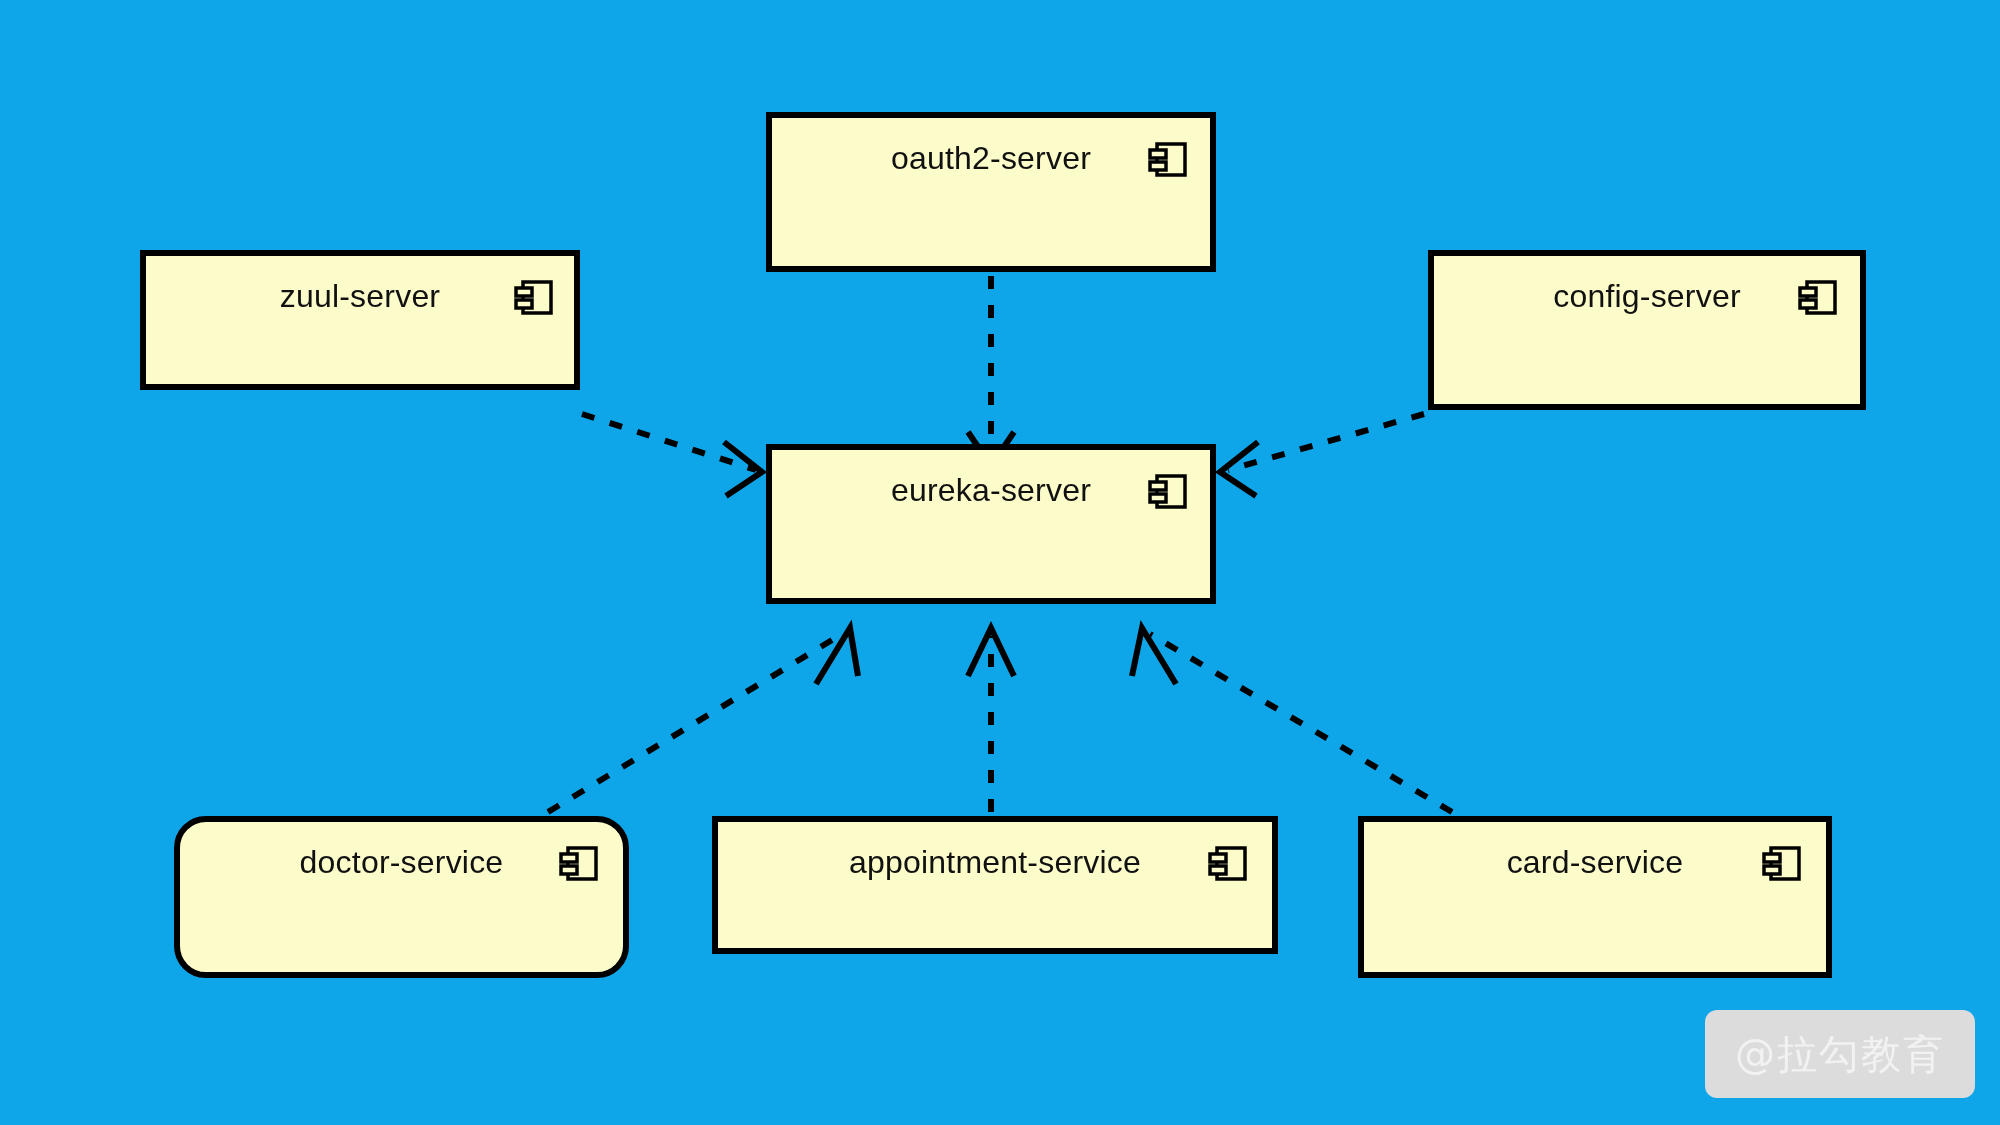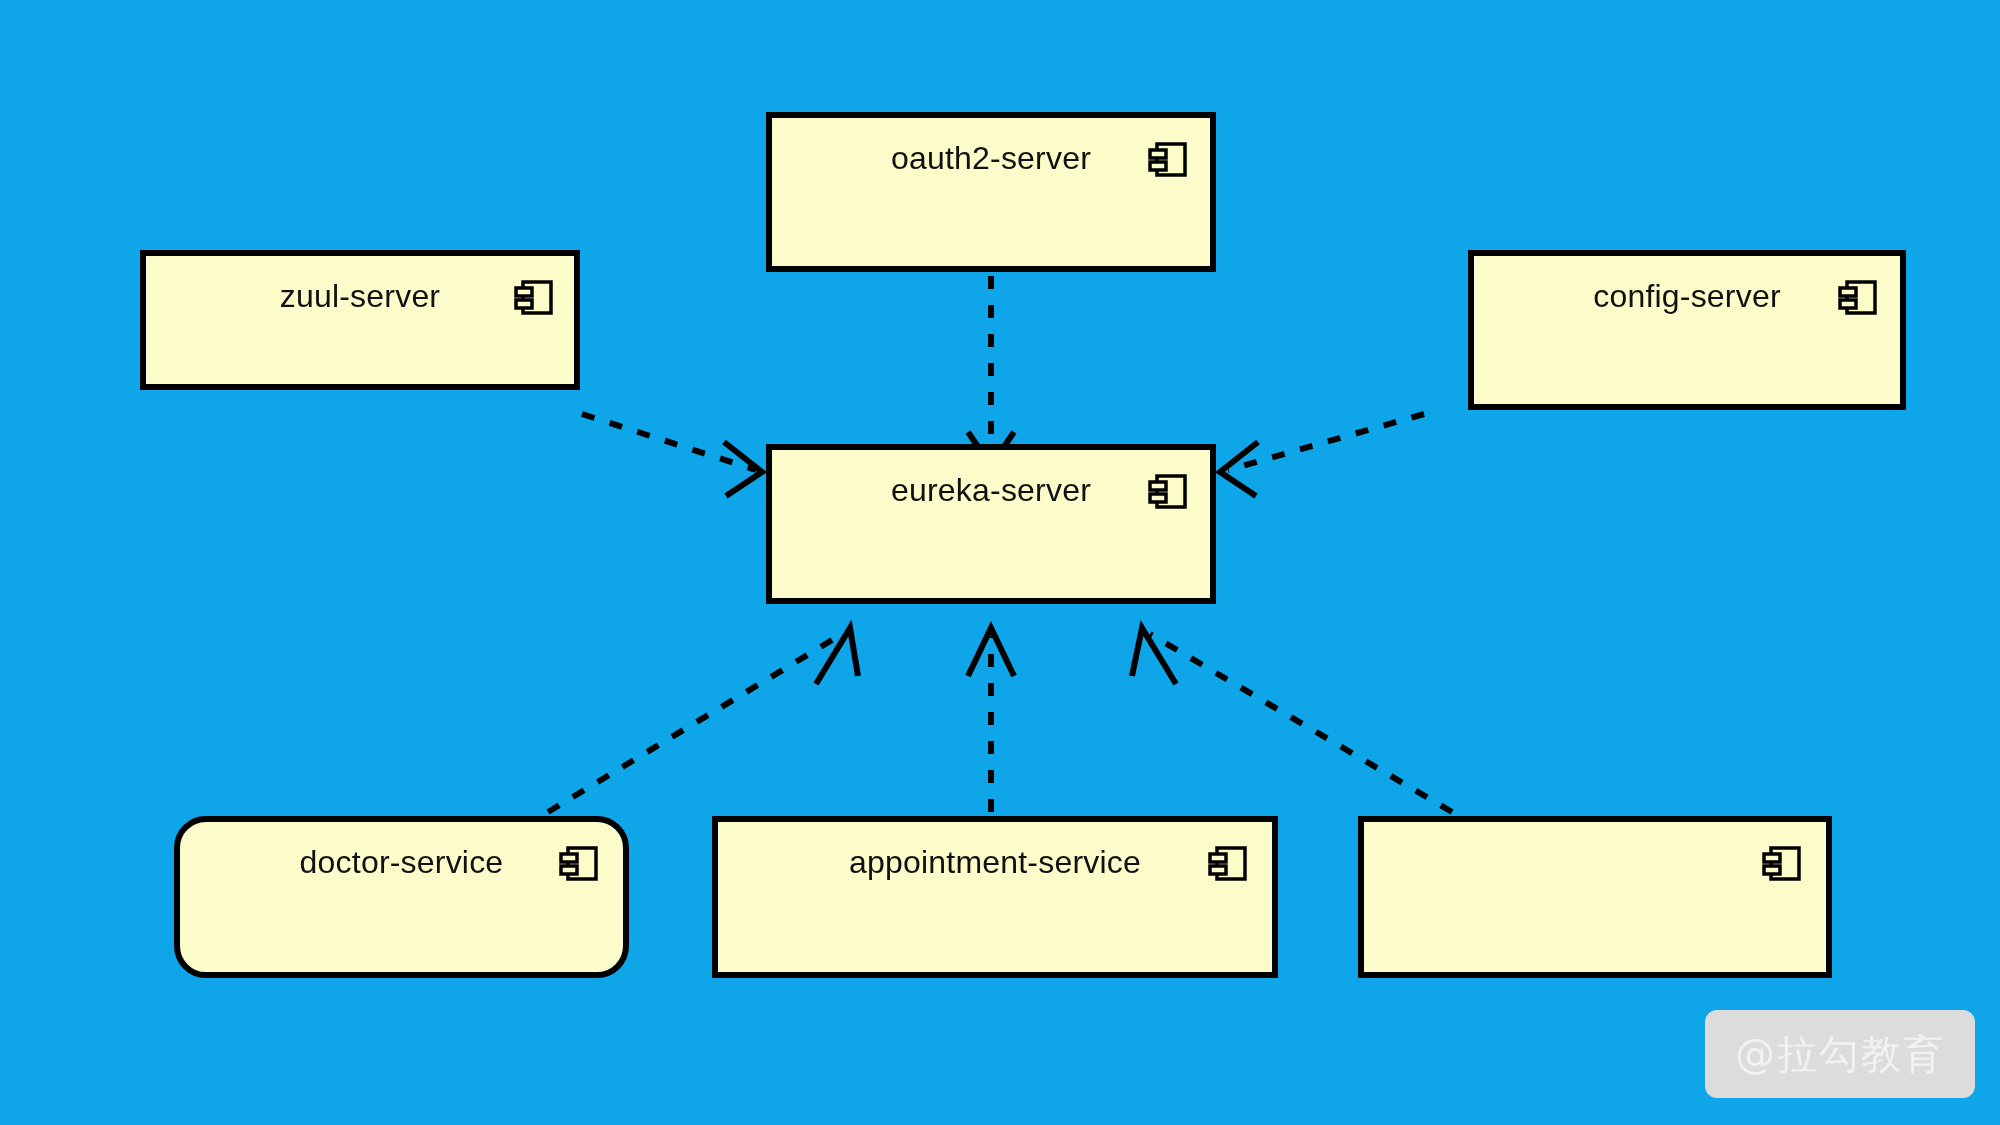--- a/index.html
+++ b/index.html
@@ -120,21 +120,21 @@
     <span class="component-label">zuul-server</span>
     <span class="component-icon" style="right:20px;">
       <svg width="40" height="36" viewBox="0 0 40 36">
         <rect x="9" y="2" width="28" height="31" fill="none" stroke="#000" stroke-width="3.5"></rect>
         <rect x="2" y="8" width="16" height="8" fill="#fcfcca" stroke="#000" stroke-width="3.5"></rect>
         <rect x="2" y="20" width="16" height="8" fill="#fcfcca" stroke="#000" stroke-width="3.5"></rect>
       </svg>
     </span>
   </div>
 
-  <div class="component" style="left:1428px; top:250px; width:438px; height:160px;margin-left:40px;">
+  <div class="component" style="left:1428px; top:250px; width:438px; height:160px;">
     <span class="component-label">config-server</span>
     <span class="component-icon" style="right:22px;">
       <svg width="40" height="36" viewBox="0 0 40 36">
         <rect x="9" y="2" width="28" height="31" fill="none" stroke="#000" stroke-width="3.5"></rect>
         <rect x="2" y="8" width="16" height="8" fill="#fcfcca" stroke="#000" stroke-width="3.5"></rect>
         <rect x="2" y="20" width="16" height="8" fill="#fcfcca" stroke="#000" stroke-width="3.5"></rect>
       </svg>
     </span>
   </div>
 
@@ -153,32 +153,33 @@
     <span class="component-label">doctor-service</span>
     <span class="component-icon" style="right:24px;">
       <svg width="40" height="36" viewBox="0 0 40 36">
         <rect x="9" y="2" width="28" height="31" fill="none" stroke="#000" stroke-width="3.5"></rect>
         <rect x="2" y="8" width="16" height="8" fill="#fcfcca" stroke="#000" stroke-width="3.5"></rect>
         <rect x="2" y="20" width="16" height="8" fill="#fcfcca" stroke="#000" stroke-width="3.5"></rect>
       </svg>
     </span>
   </div>
 
-  <div class="component" style="left:712px; top:816px; width:566px; height:162px;">
+  <div class="component" style="left:712px; top:816px; width:566px; height:138px;">
     <span class="component-label">appointment-service</span>
     <span class="component-icon" style="right:24px;">
       <svg width="40" height="36" viewBox="0 0 40 36">
         <rect x="9" y="2" width="28" height="31" fill="none" stroke="#000" stroke-width="3.5"></rect>
         <rect x="2" y="8" width="16" height="8" fill="#fcfcca" stroke="#000" stroke-width="3.5"></rect>
         <rect x="2" y="20" width="16" height="8" fill="#fcfcca" stroke="#000" stroke-width="3.5"></rect>
       </svg>
     </span>
   </div>
 
   <div class="component" style="left:1358px; top:816px; width:474px; height:162px;">
+    <span class="component-label">card-service</span>
     <span class="component-icon" style="right:24px;">
       <svg width="40" height="36" viewBox="0 0 40 36">
         <rect x="9" y="2" width="28" height="31" fill="none" stroke="#000" stroke-width="3.5"></rect>
         <rect x="2" y="8" width="16" height="8" fill="#fcfcca" stroke="#000" stroke-width="3.5"></rect>
         <rect x="2" y="20" width="16" height="8" fill="#fcfcca" stroke="#000" stroke-width="3.5"></rect>
       </svg>
     </span>
   </div>
 
   <div class="watermark">

